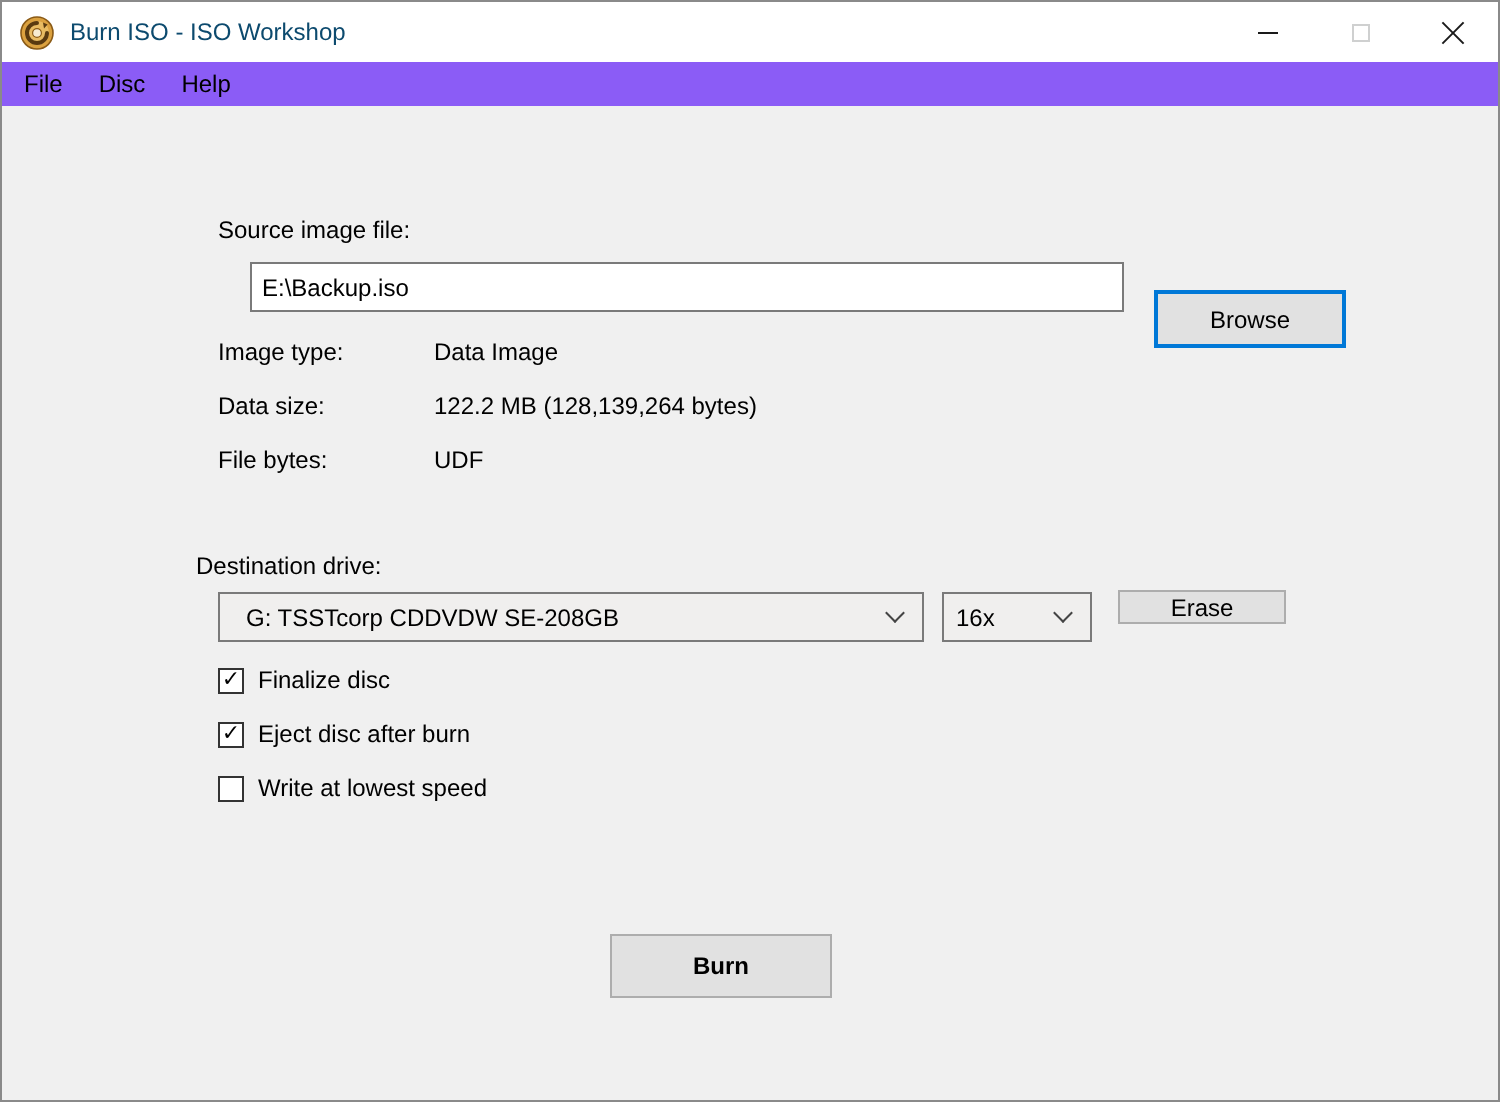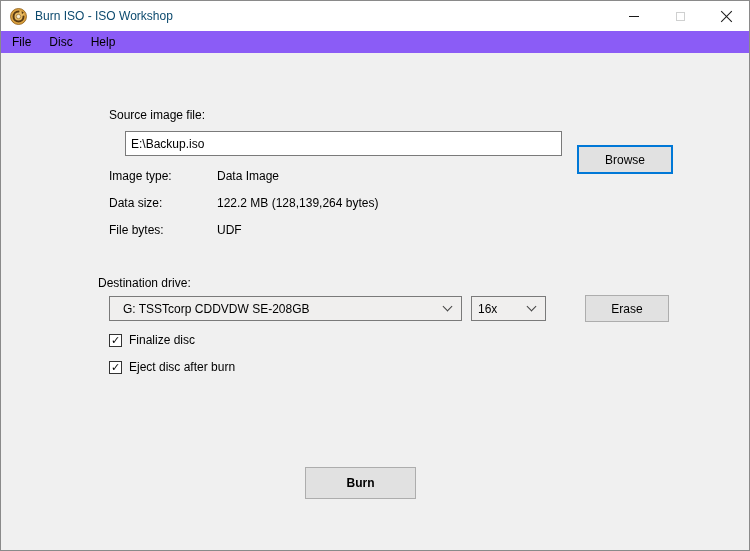--- a/index.html
+++ b/index.html
@@ -56,21 +56,21 @@
     padding:0 5px; outline:none;
   }
   .btn {
     position:absolute;
     background:#e1e1e1; border:1px solid #adadad;
     font-family:"Liberation Sans", sans-serif; font-size:12px; color:#000;
     display:flex; align-items:center; justify-content:center;
     cursor:default;
   }
   .browse-btn { left:558px; top:144px; width:96px; height:29px; border:2px solid #0078d7;margin-left:18px; }
-  .erase-btn  { left:584px; top:294px; width:84px; height:27px; }
+  .erase-btn  { left:558px; top:294px; width:84px; height:17px; }
   .burn-btn   { left:304px; top:466px; width:111px; height:32px; font-weight:bold; }
   .info-row { position:absolute; left:108px; font-size:12px; color:#000; }
   .info-row .info-value { position:absolute; left:108px; white-space:nowrap; }
   .combo {
     position:absolute; height:25px;
     background:#f0efee; border:1px solid #7a7a7a;
     display:flex; align-items:center;
     font-size:12px; color:#000;
     padding:0 6px;
   }
@@ -159,16 +159,20 @@
   <div class="btn erase-btn">Erase</div>
 
   <div class="check-row check-row-0">
     <span class="checkbox">✓</span>
     <span>Finalize disc</span>
   </div>
   <div class="check-row check-row-1">
     <span class="checkbox">✓</span>
     <span>Eject disc after burn</span>
   </div>
+  <div class="check-row check-row-2">
+    <span class="checkbox"></span>
+    <span>Write at lowest speed</span>
+  </div>
 
   <div class="btn burn-btn">Burn</div>
 
 </div>
 
 </body></html>

